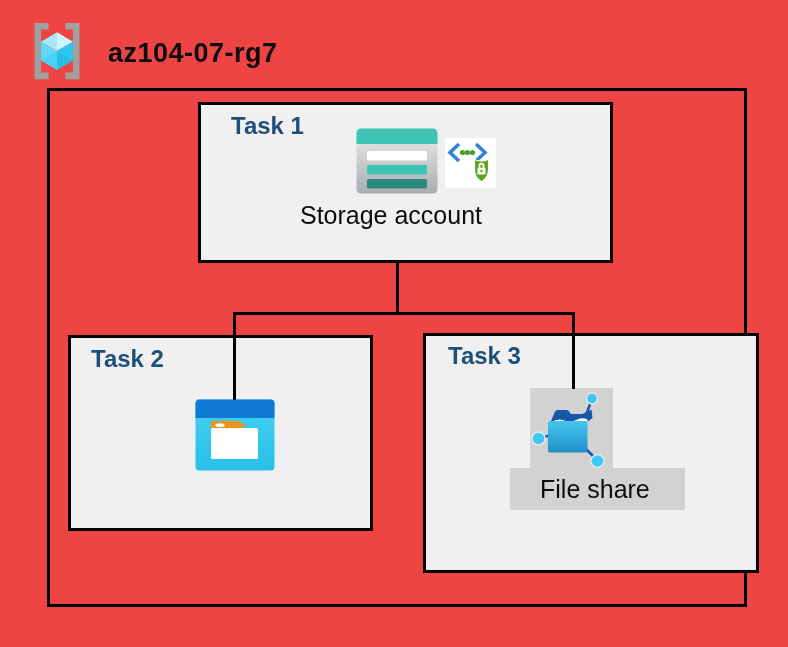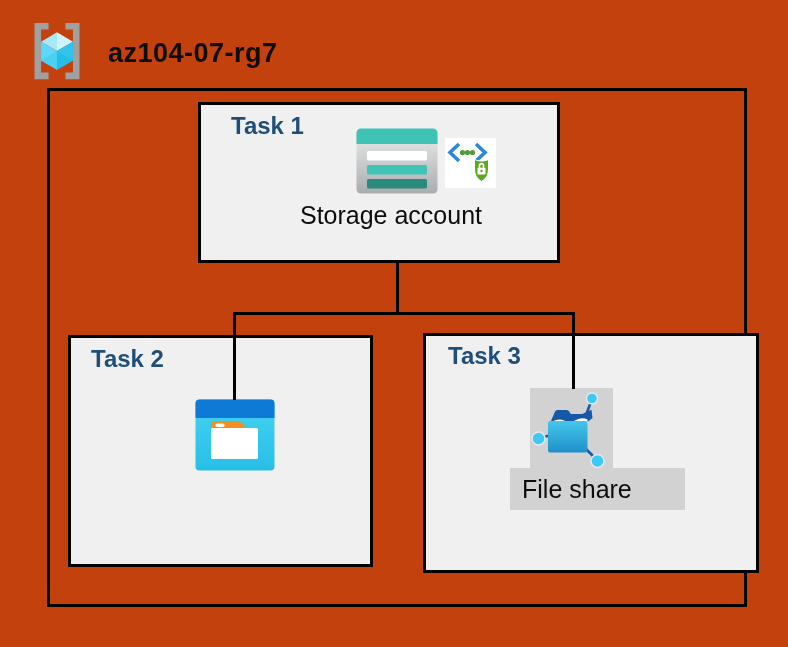--- a/index.html
+++ b/index.html
@@ -1,37 +1,37 @@
 <!DOCTYPE html>
 <html style="--task-label-color: #1f4e79; --box-fill: #f0f0f0; --line-color: #000000; --highlight-gray: #d2d2d2; --storage-teal: #3fc3b5; --storage-teal-dark: #2b8a7d; --blob-band-blue: #0e7ad6; --blob-cyan: #35c9ec; --fileshare-navy: #1558a7; --fileshare-cyan: #3dc9f3; --endpoint-bracket-blue: #2e87d8; --endpoint-green: #5ba71e; --rg-bracket-gray: #a0a0a0;"><head>
 <meta charset="utf-8">
 <style>
   html,body{margin:0;padding:0;background:#fff;}
   .canvas{
-    position:relative;width:788px;height:647px;background:#c2410c;
+    position:relative;width:788px;height:647px;background:#ef4444;
     font-family:"Liberation Sans","DejaVu Sans",sans-serif;overflow:hidden;
   }
   
   .hdr-icon{position:absolute;left:27px;top:21px;width:60px;height:60px;}
   .hdr-title{
     position:absolute;left:108px;top:38px;font-size:27px;font-weight:bold;
     color:#0d0d0d;letter-spacing:0.5px;white-space:nowrap;
   }
   
   .rg-box{
     position:absolute;left:47px;top:88px;width:700px;height:519px;
     border:3px solid var(--line-color,#000);box-sizing:border-box;background:transparent;
   }
   
   .task-box{
     position:absolute;background:var(--box-fill,#f0f0f0);
     border:3px solid var(--line-color,#000);box-sizing:border-box;
   }
-  .task1{left:198px;top:102px;width:362px;height:161px;}
-  .task2{left:68px;top:335px;width:305px;height:232px;}
+  .task1{left:198px;top:102px;width:415px;height:161px;}
+  .task2{left:68px;top:335px;width:305px;height:196px;}
   .task3{left:423px;top:333px;width:336px;height:240px;}
   .task-label{
     position:absolute;font-size:24px;font-weight:bold;
     color:var(--task-label-color,#1f4e79);white-space:nowrap;
   }
   .task1 .task-label{left:30px;top:7px;}
   .task2 .task-label{left:20px;top:7px;}
   .task3 .task-label{left:22px;top:6px;}
   .item-label{
     position:absolute;font-size:25px;font-weight:normal;color:#0d0d0d;
@@ -47,21 +47,21 @@
   
   .fs-icon-bg{
     position:absolute;left:104px;top:52px;width:83px;height:80px;
     background:var(--highlight-gray,#d2d2d2);
   }
   .fs-icon-bg svg{position:absolute;left:0;top:0;width:83px;height:80px;}
   .fs-label-bg{
     position:absolute;left:84px;top:132px;width:175px;height:42px;
     background:var(--highlight-gray,#d2d2d2);
   }
-  .task3 .item-label{position:static;display:block;line-height:42px;padding-left:12px;text-align:left;}
+  .task3 .item-label{position:static;display:block;line-height:42px;padding-left:30px;text-align:left;}
   
   .conn{position:absolute;background:var(--line-color,#000);}
   .conn-v1{left:396px;top:262px;width:3px;height:52px;}
   .conn-h {left:233px;top:312px;width:342px;height:3px;}
   .conn-v2{left:233px;top:312px;width:3px;height:88px;}
   .conn-v3{left:572px;top:312px;width:3px;height:77px;}
 </style>
 </head>
 <body>
 

